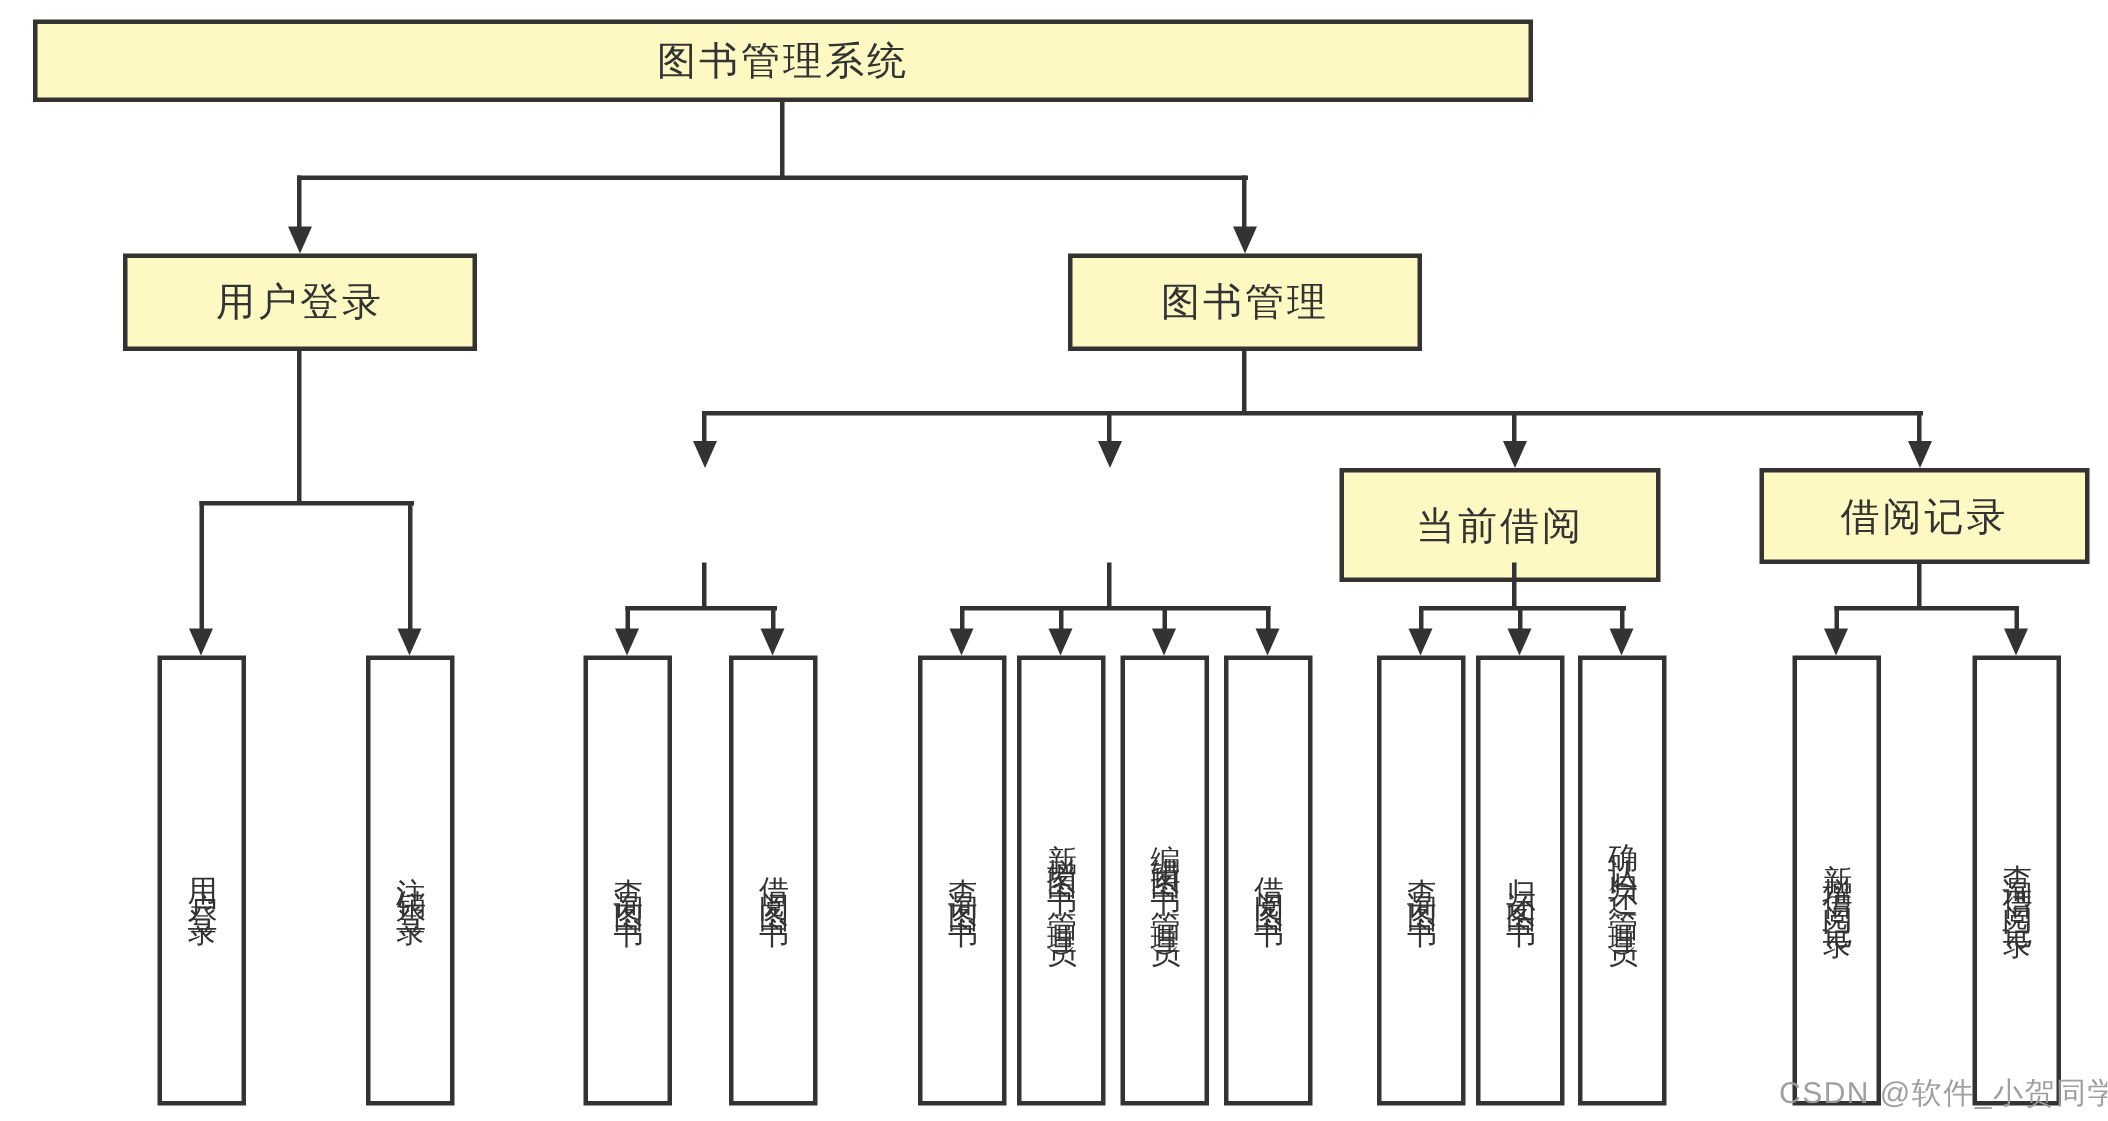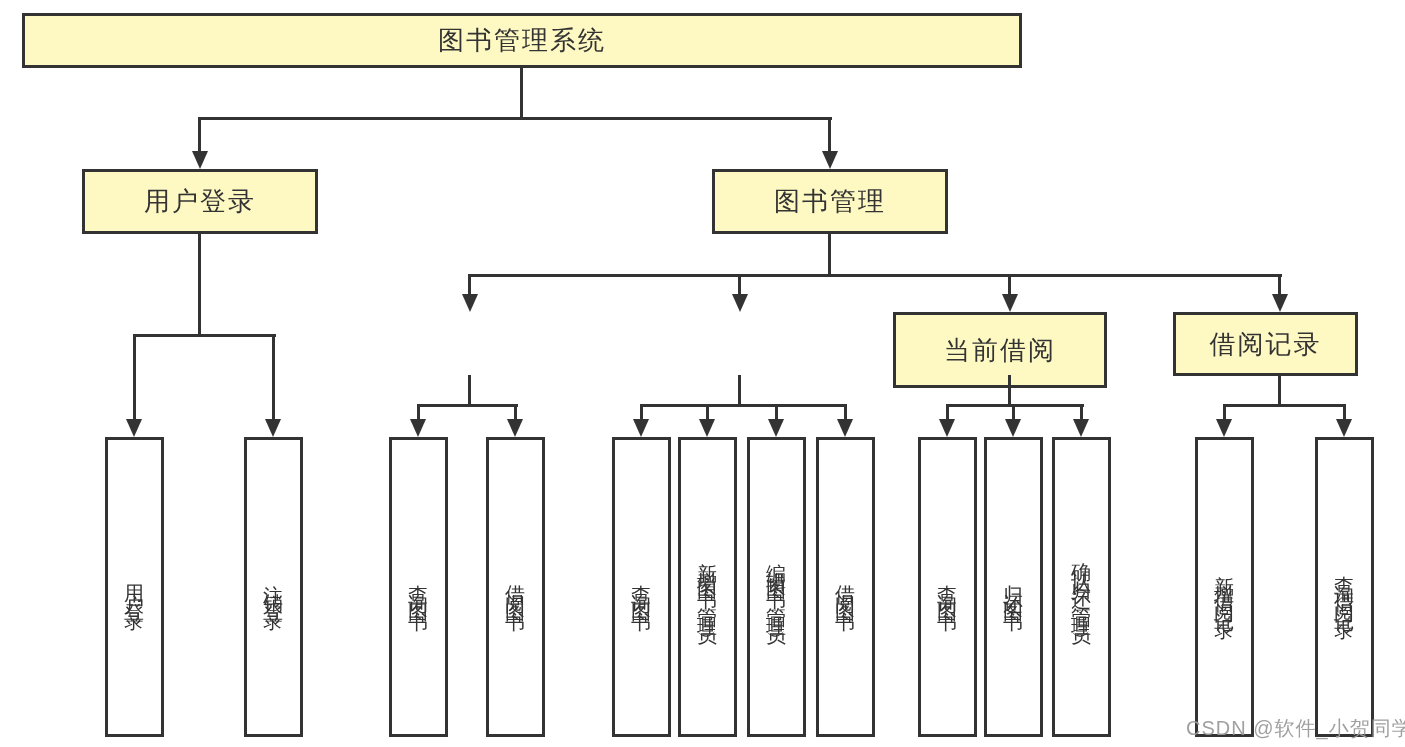--- a/index.html
+++ b/index.html
@@ -33,21 +33,21 @@
 <body>
 
 <div id="canvas">
 
   <div class="hbox" style="left:22px; top:13px; width:1000px; height:55px;">图书管理系统</div>
 
   <div class="hbox" style="left:82px; top:169px; width:236px; height:65px;">用户登录</div>
   <div class="hbox" style="left:712px; top:169px; width:236px; height:65px;">图书管理</div>
 
   <div class="hbox" style="left:893px; top:312px; width:214px; height:76px;">当前借阅</div>
-  <div class="hbox" style="left:1173px; top:312px; width:185px; height:64px;">借阅记录</div>
+  <div class="hbox" style="left:1173px; top:312px; width:220px; height:64px;">借阅记录</div>
 
   <div class="vbox" style="left:105px;">用户登录</div>
   <div class="vbox" style="left:244px;">注销登录</div>
   <div class="vbox" style="left:389px;">查询图书</div>
   <div class="vbox" style="left:486px;">借阅图书</div>
   <div class="vbox" style="left:612px;">查询图书</div>
   <div class="vbox" style="left:678px;">新增图书（管理员）</div>
   <div class="vbox" style="left:747px;">编辑图书（管理员）</div>
   <div class="vbox" style="left:816px;">借阅图书</div>
   <div class="vbox" style="left:918px;">查询图书</div>

